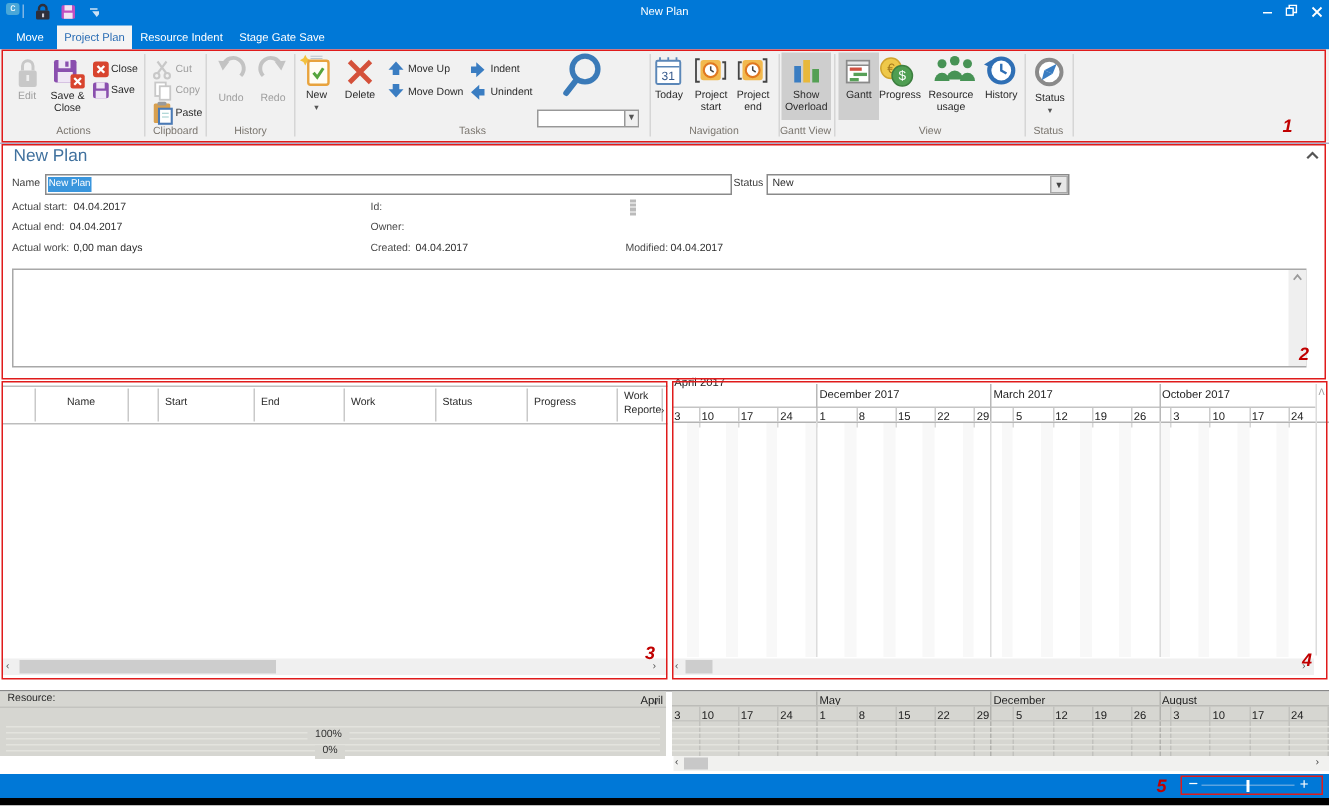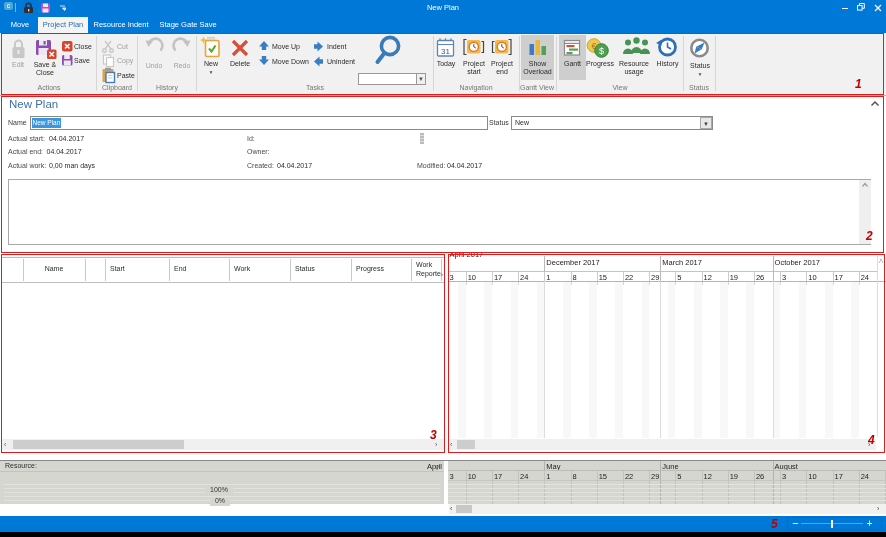--- a/index.html
+++ b/index.html
@@ -377,21 +377,21 @@
       <div class="ab" style="left:4px;top:491.5px;width:436px;height:1px;background:#e3e3de"></div>
       <div class="ab" style="left:4px;top:495.5px;width:436px;height:1px;background:#e3e3de"></div>
       <div class="ab" style="left:4px;top:499.5px;width:436px;height:1px;background:#e3e3de"></div>
       <div class="ab" style="left:205px;top:485.5px;width:28px;height:9px;background:#d6d6d1;font-size:7px;color:#333;text-align:center">100%</div>
       <div class="ab" style="left:210px;top:496.5px;width:20px;height:9px;background:#d6d6d1;font-size:7px;color:#333;text-align:center">0%</div>
       <div class="ab" style="left:447.5px;top:460.5px;width:438.5px;height:43.5px;background:#d6d6d1"></div>
       <div class="ab" style="left:427px;top:462px;font-size:7.5px;color:#222">April</div>
       <div class="ab" style="left:544.3px;top:460.5px;width:1px;height:43.5px;background:#b2b2ae"></div>
       <div class="ab" style="left:546.3px;top:462px;font-size:7.5px;color:#222">May</div>
       <div class="ab" style="left:660.3px;top:460.5px;width:1px;height:43.5px;background:#b2b2ae"></div>
-      <div class="ab" style="left:662.3px;top:462px;font-size:7.5px;color:#222">June</div>
+      <div class="ab" style="left:662.3px;top:462px;font-size:7.5px;color:#222">December</div>
       <div class="ab" style="left:772.6px;top:460.5px;width:1px;height:43.5px;background:#b2b2ae"></div>
       <div class="ab" style="left:774.6px;top:462px;font-size:7.5px;color:#222">August</div>
       <div class="ab" style="left:447.5px;top:470px;width:438.5px;height:1px;background:#bcbcb8"></div>
       <div class="ab" style="left:447.5px;top:479.5px;width:438.5px;height:1px;background:#c6c6c2"></div>
       <div class="ab" style="left:449.5px;top:471.5px;font-size:7.5px;color:#222">3</div>
       <div class="ab" style="left:465.7px;top:470.5px;width:1px;height:33.5px;background:#c2c2be"></div>
       <div class="ab" style="left:467.7px;top:471.5px;font-size:7.5px;color:#222">10</div>
       <div class="ab" style="left:491.9px;top:470.5px;width:1px;height:33.5px;background:#c2c2be"></div>
       <div class="ab" style="left:493.9px;top:471.5px;font-size:7.5px;color:#222">17</div>
       <div class="ab" style="left:518.1px;top:470.5px;width:1px;height:33.5px;background:#c2c2be"></div>

